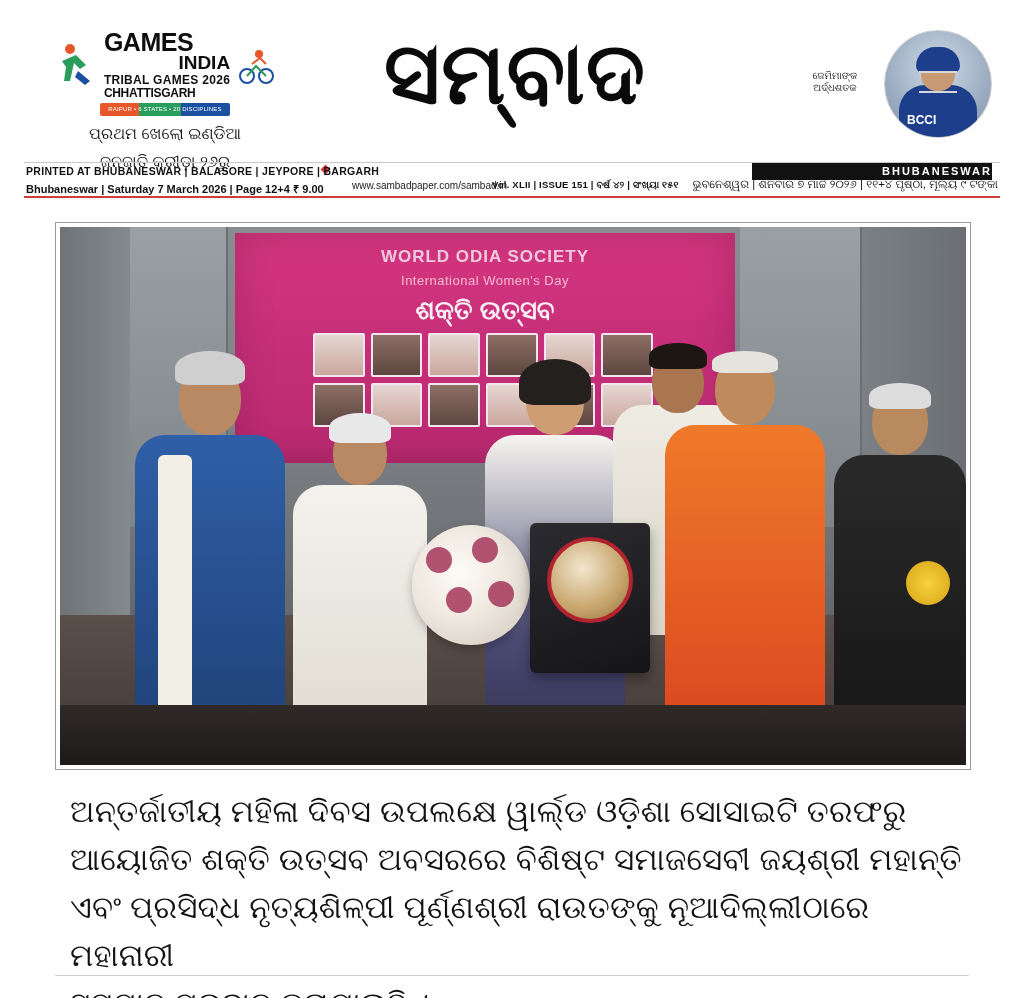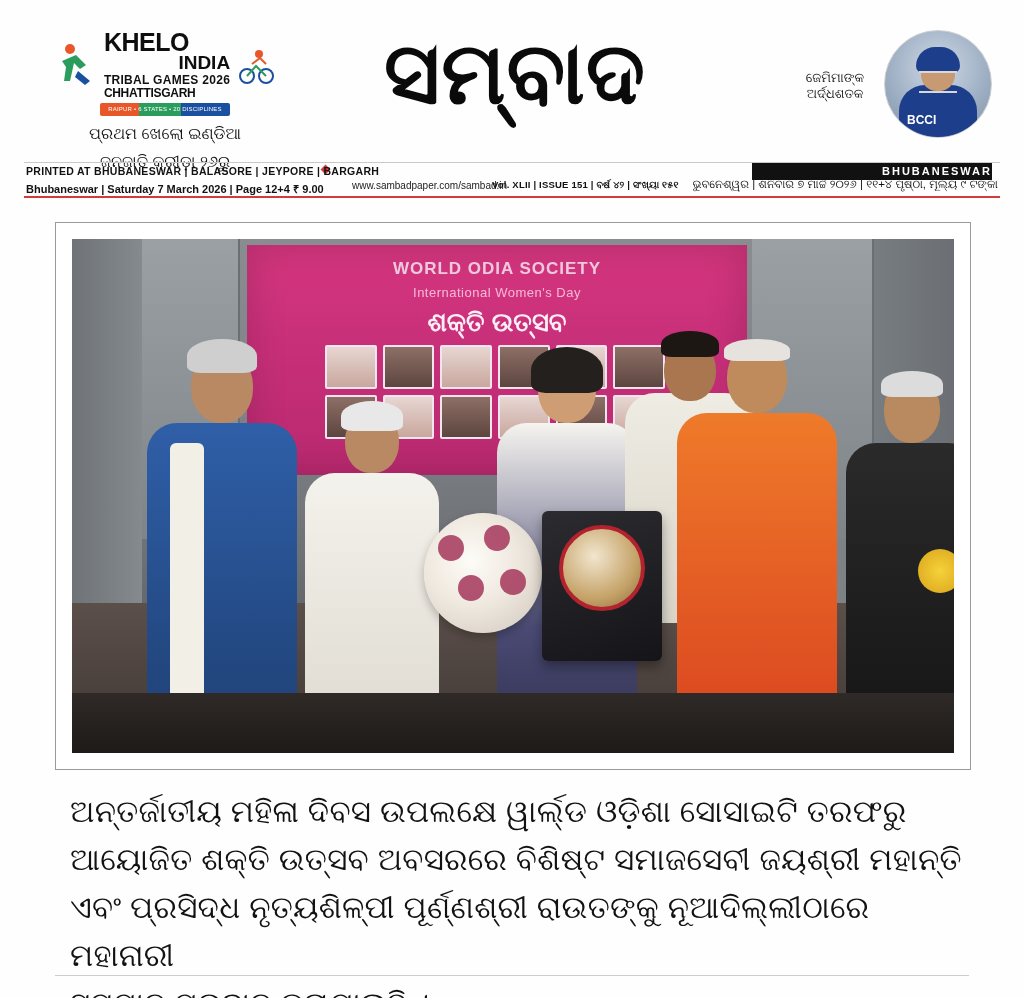--- a/index.html
+++ b/index.html
@@ -202,21 +202,21 @@
     font-size: 12px;
     font-weight: 700;
     color: #fff;
   }
   .player-name {
     position: absolute;
     right: 112px;
     top: 40px;
     width: 90px;
     text-align: center;
-    font-size: 13px;
+    font-size: 10px;
     line-height: 1.2;
     color: #111;
   }
   .city-bar {
     position: absolute;
     right: 0;
     top: 132px;
     width: 240px;
     background: #111;
     color: #fff;
@@ -295,21 +295,21 @@
 
   
   .photo-frame {
     position: absolute;
     left: 55px;
     top: 222px;
     width: 916px;
     height: 548px;
     border: 1px solid #9a9a9a;
     background: #fff;
-    padding: 16px;
+    padding: 4px;
     box-sizing: border-box;
   }
   .photo {
     position: relative;
     width: 100%;
     height: 100%;
     overflow: hidden;
     background: #6c6f74;
   }
   
@@ -491,21 +491,21 @@
     <div class="khelo-block">
       <div class="khelo-logo-row">
         <span class="khelo-mark">
           <svg viewBox="0 0 40 48" width="40" height="48" aria-hidden="true">
             <circle cx="14" cy="8" r="5" fill="#e8572a"></circle>
             <path d="M6 20 L20 14 L30 24 L24 28 L18 22 L14 40 L8 40 L10 26 Z" fill="#2a9d5c"></path>
             <path d="M22 30 L34 40 L29 44 L19 36 Z" fill="#1b4fa0"></path>
           </svg>
         </span>
         <span class="khelo-words">
-          <span class="khelo-title">KHELO</span>
+          <span class="khelo-title">GAMES</span>
           <span class="khelo-title2">INDIA</span>
           <span class="khelo-sub">TRIBAL GAMES 2026</span>
           <span class="khelo-state">CHHATTISGARH</span>
         </span>
         <span class="khelo-rider">
           <svg viewBox="0 0 36 42" width="36" height="42" aria-hidden="true">
             <circle cx="9" cy="32" r="7" fill="none" stroke="#1b4fa0" stroke-width="2"></circle>
             <circle cx="28" cy="32" r="7" fill="none" stroke="#1b4fa0" stroke-width="2"></circle>
             <path d="M9 32 L18 22 L28 32" stroke="#2a9d5c" stroke-width="2" fill="none"></path>
             <circle cx="21" cy="10" r="4" fill="#e8572a"></circle>

